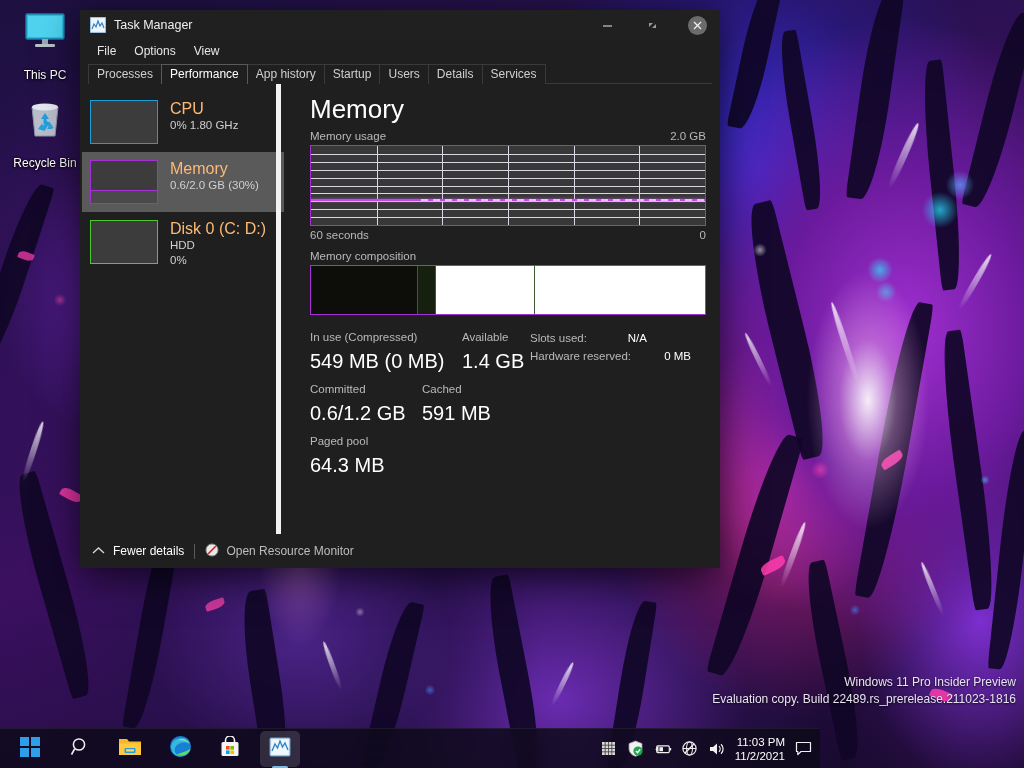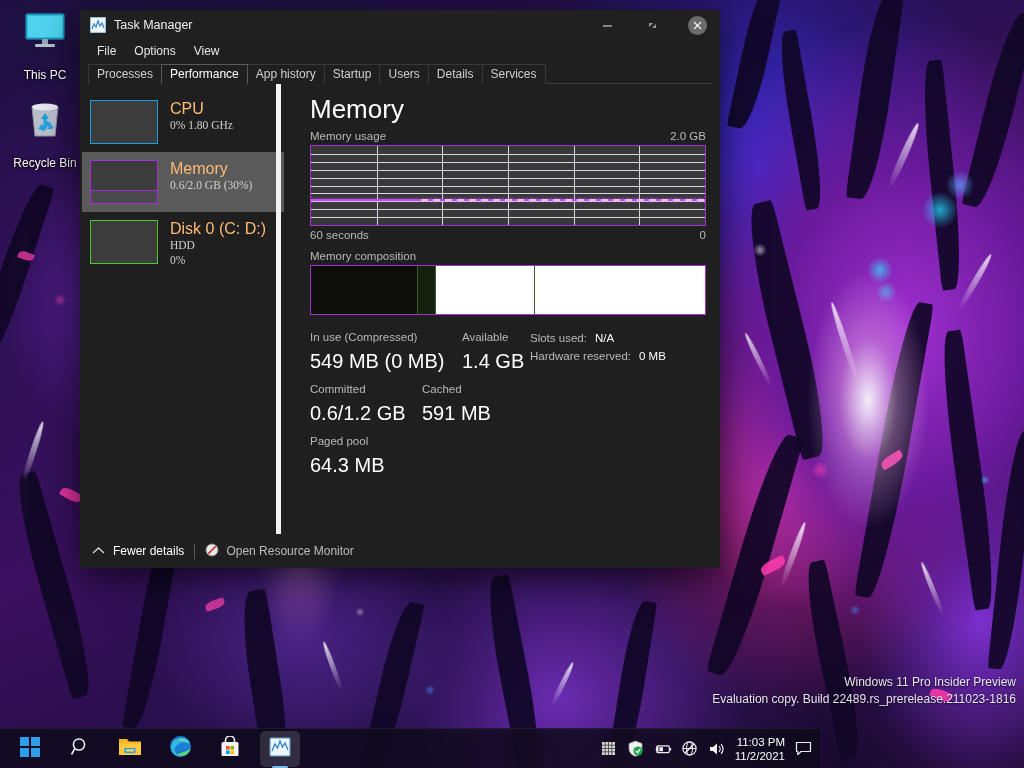--- a/index.html
+++ b/index.html
@@ -154,21 +154,21 @@
   .side-item {
     display: flex; align-items: flex-start; gap: 12px;
     padding: 8px 8px 8px 8px; margin: 0 2px;
   }
   .side-item.selected { background: #5a5a5a; }
   .side-thumb {
     width: 68px; height: 44px; flex: none; background: #3c3c3c; position: relative;
   }
   .side-thumb .fill { position: absolute; left: 0; right: 0; bottom: 0; }
   .side-text .name { font-size: 16px; color: #fdba74; line-height: 18px; }
-  .side-text .sub { font-size: 11.5px; color: #d0d0d0; line-height: 15px; font-family: Liberation Serif, serif; }
+  .side-text .sub { font-size: 11.5px; color: #d0d0d0; line-height: 15px; }
 
   #side-scrollbar {
     position: absolute; right: 5px; top: 0; bottom: 0; width: 6px;
   }
   #side-scrollbar .thumb {
     position: absolute; left: 1px; top: 0px; width: 5px; height: 100%;
     background: #f2f2f2;
   }
 
   
@@ -200,21 +200,21 @@
   #stats { margin-top: 14px; position: relative; }
   .stat-grid { display: flex; }
   .stat-block { margin-right: 0; }
   .stat-label { font-size: 11.5px; color: #b9b9b9; line-height: 17px; }
   .stat-value { font-size: 20px; color: #ffffff; line-height: 30px; font-weight: normal; }
   .stat-row { margin-bottom: 5px; }
 
   #slots-box { position: absolute; left: 220px; top: 0; }
   .slot-line { display: flex; align-items: baseline; gap: 8px; font-size: 11.5px; line-height: 18px; }
   .slot-key { color: #b9b9b9; }
-  .slot-val { color: #ffffff; width: 52px; }
+  .slot-val { color: #ffffff; width: 52px; text-align: right; }
 
   #tm-footer {
     height: 34px; flex: none; display: flex; align-items: center;
     padding-left: 12px; gap: 10px; background: #1f1f1f;
   }
   #fewer-details { display: flex; align-items: flex-start; gap: 8px; color: #ffffff; font-size: 12px; }
   #footer-sep { width: 1px; height: 15px; background: #5a5a5a; }
   #open-resmon { display: flex; align-items: center; gap: 7px; color: #bdbdbd; font-size: 12px; }
 </style>
 </head>

